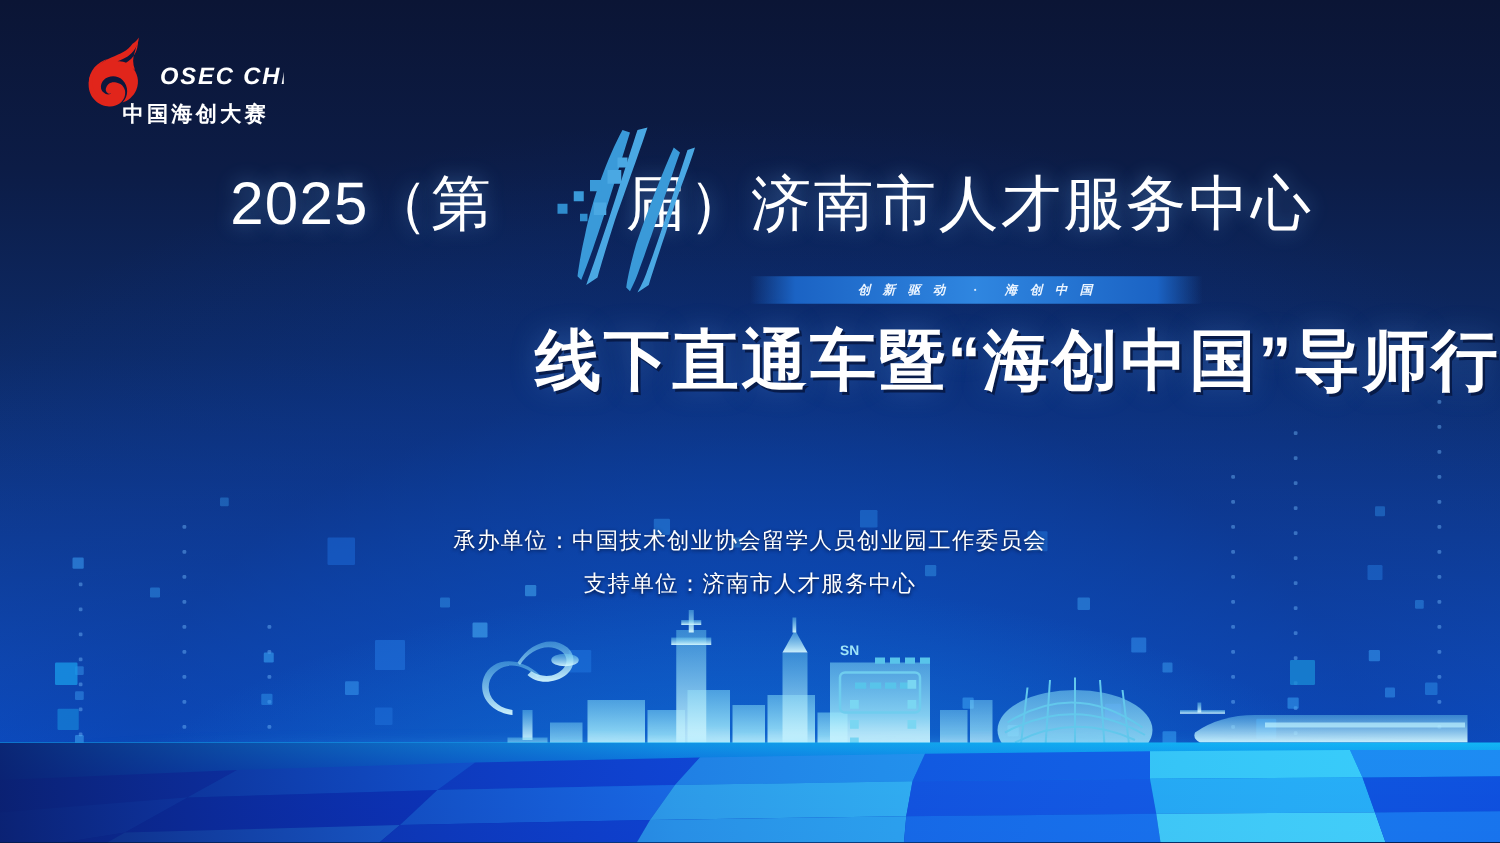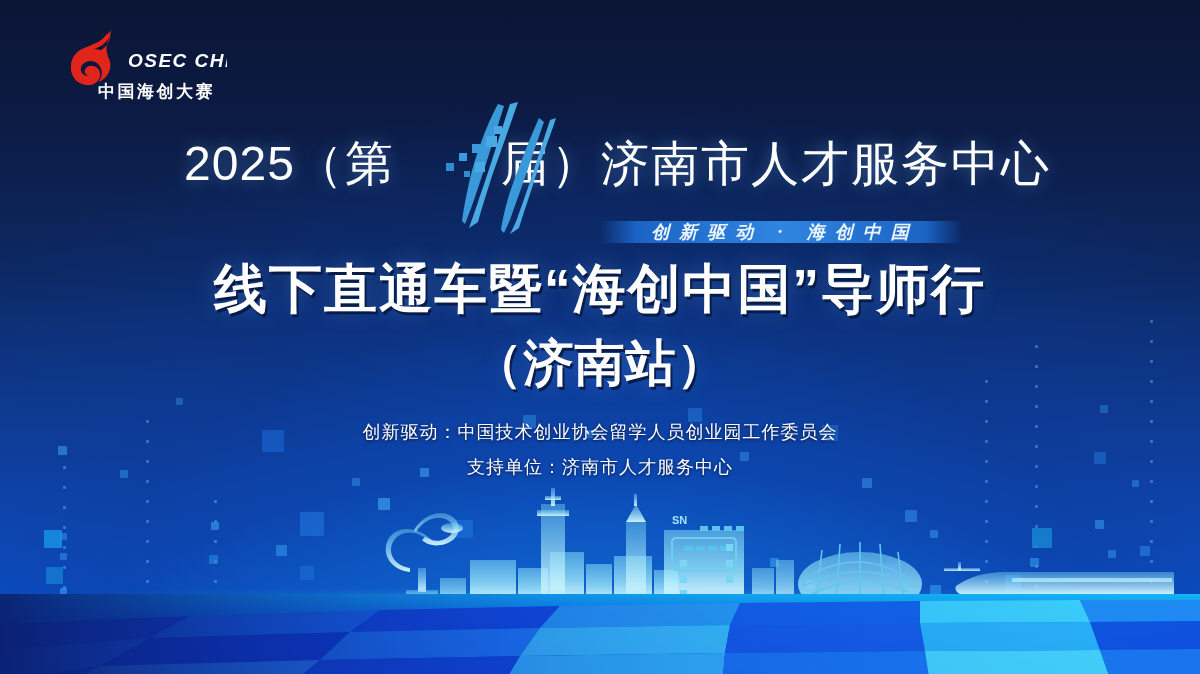--- a/index.html
+++ b/index.html
@@ -40,29 +40,29 @@
   
   .mark{position:absolute;left:442px;top:96px;width:120px;height:140px;}
 
   
   .strip{
     position:absolute;left:600px;top:221px;width:362px;height:22px;
     background:linear-gradient(90deg,rgba(24,86,180,0) 0%,#1b63c4 10%,#2f86e0 50%,#1b63c4 90%,rgba(24,86,180,0) 100%);
     display:flex;align-items:center;justify-content:center;
   }
   .strip span{
-    color:#eaf4ff;font-size:18px;letter-spacing:10px;white-space:nowrap;
+    color:#eaf4ff;font-size:10px;letter-spacing:10px;white-space:nowrap;
     font-family:"Liberation Serif","DejaVu Serif",serif;font-style:italic;font-weight:700;
     transform:translateX(4px);
     text-align:center;
   }
 
   
   .headline{
-    position:absolute;left:0;right:0;top:258px;text-align:center;color:#fff;
+    position:absolute;left:0;right:0;top:258px;text-align:right;color:#fff;
     font-size:53px;font-weight:700;letter-spacing:2px;white-space:nowrap;line-height:1.16;
     text-shadow:2px 3px 0 rgba(6,22,64,.85), 0 0 22px rgba(110,180,255,.30);
   }
   .headline2{
     position:absolute;left:0;right:0;top:330px;text-align:center;color:#fff;
     font-size:50px;font-weight:700;letter-spacing:1px;white-space:nowrap;
     text-shadow:2px 3px 0 rgba(6,22,64,.85), 0 0 22px rgba(110,180,255,.30);
   }
 
   
@@ -265,24 +265,23 @@
       <rect x="52" y="30" width="8" height="8" fill="#4aa8e3"></rect>
       <rect x="22" y="75" width="6" height="6" fill="#2f8ccd"></rect>
     </svg>
   </div>
 
   <div class="strip">
     <span>创新驱动 · 海创中国</span>
   </div>
 
   <div class="headline">线下直通车暨“海创中国”导师行</div>
-  <div class="headline2">（济南站）</div>
 
   <div class="orgs">
-    <div>创新驱动：中国技术创业协会留学人员创业园工作委员会</div>
+    <div>承办单位：中国技术创业协会留学人员创业园工作委员会</div>
     <div>支持单位：济南市人才服务中心</div>
   </div>
 
   <div class="scene">
 
     <div class="skyline">
       <svg viewBox="0 0 1200 130" preserveAspectRatio="none" xmlns="http://www.w3.org/2000/svg" aria-hidden="true">
         <defs>
           <linearGradient id="bgrad" x1="0" y1="0" x2="0" y2="1">
             <stop offset="0%" stop-color="#7fd8f5" stop-opacity="0.55"></stop>

